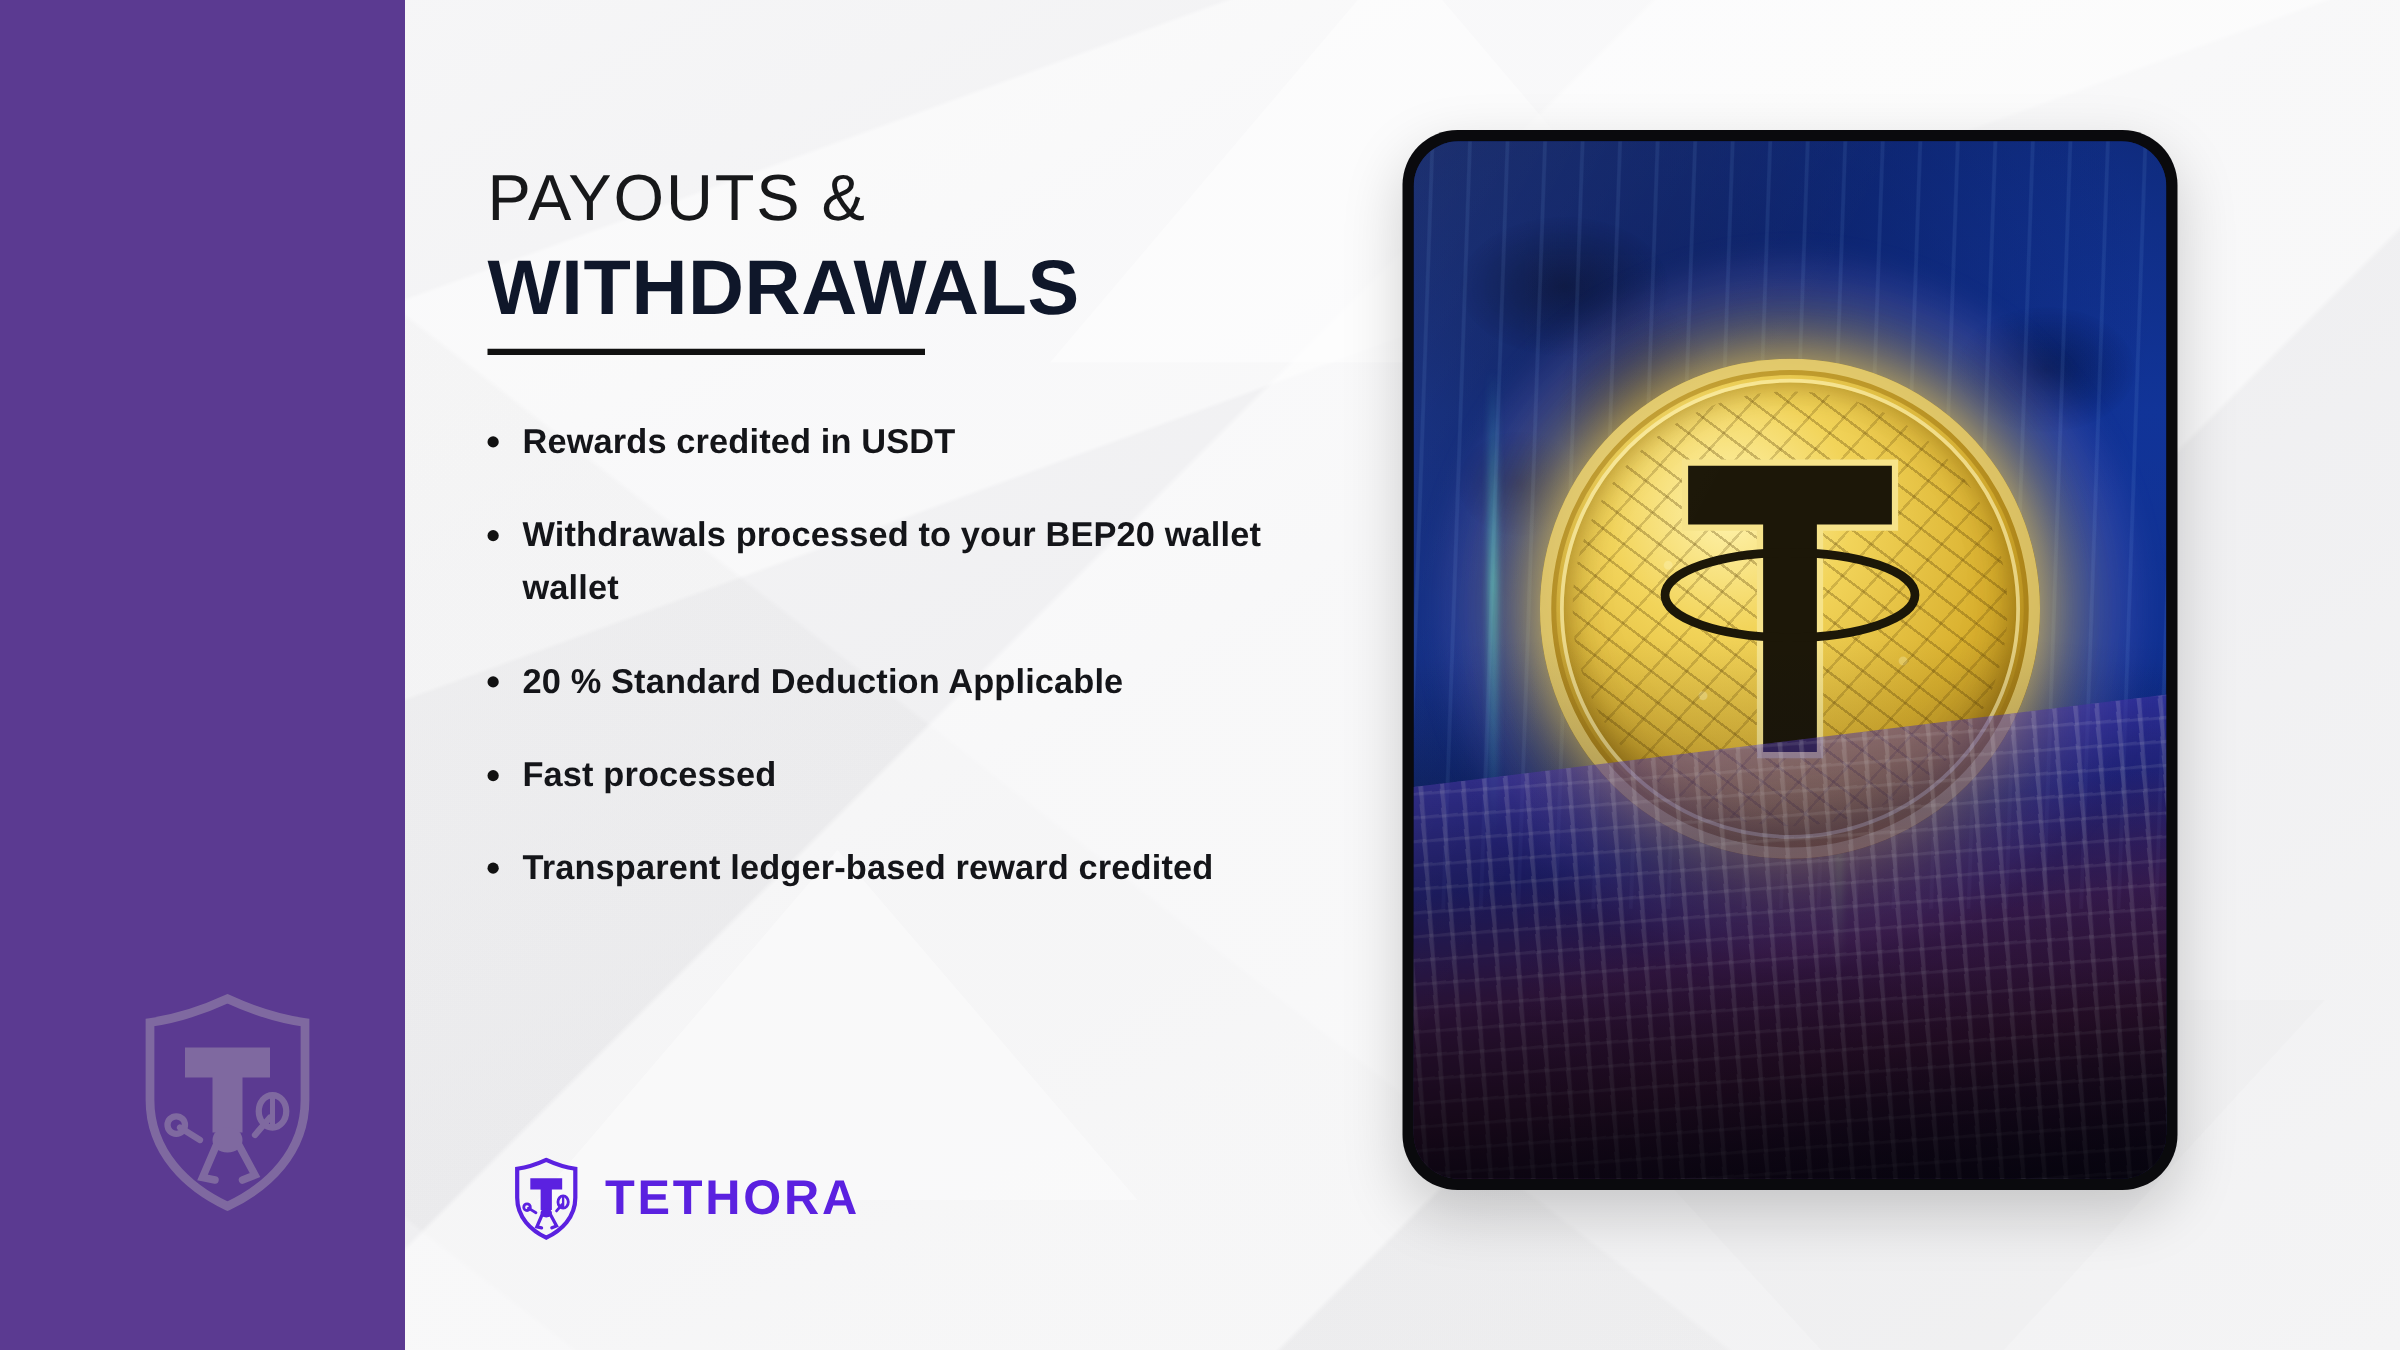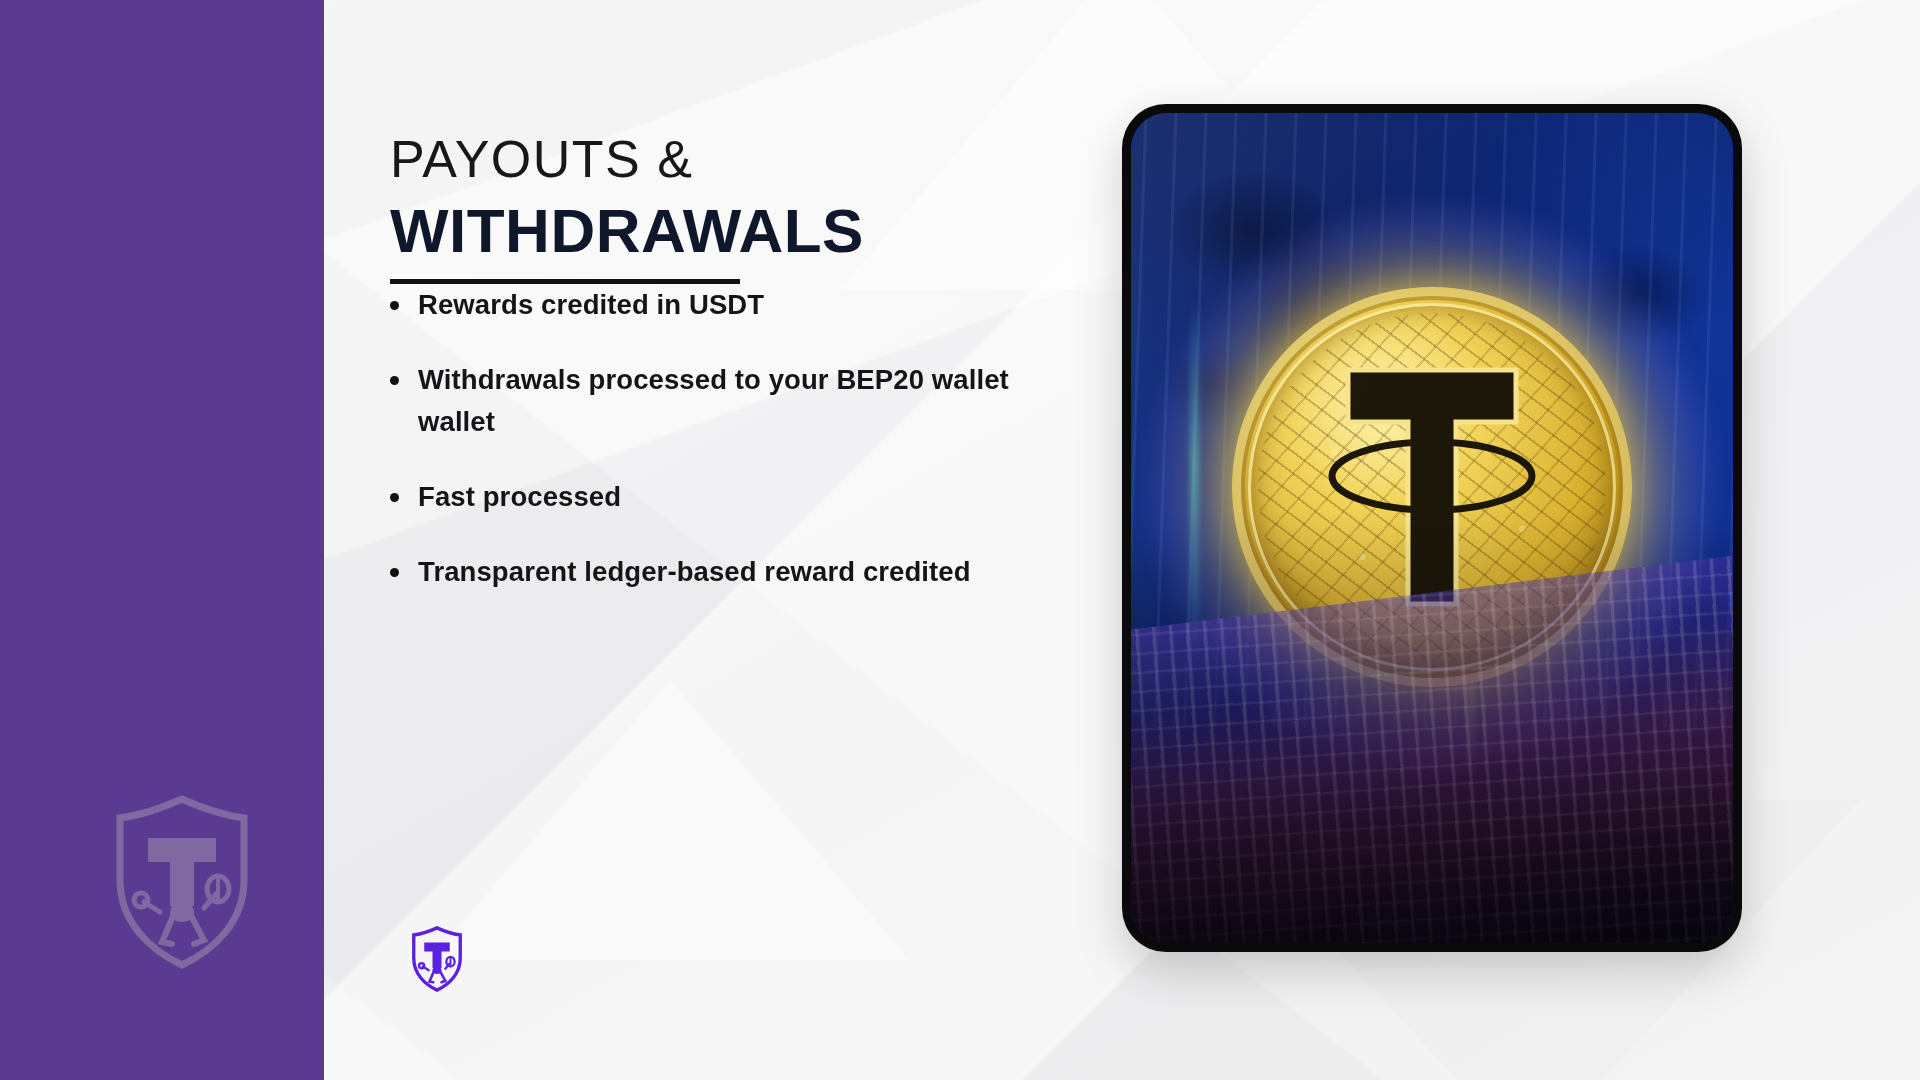--- a/index.html
+++ b/index.html
@@ -74,21 +74,21 @@
     color:#0f172a;
     line-height:1.04;
   }
   .rule {
     margin-top:16px;
     width:350px; height:5px;
     background:#111;
   }
 
   
-  .bullets { }
+  .bullets { margin-top:48px; }
   .bullet {
     display:flex;
     align-items:flex-start;
     margin-bottom:33px;
     max-width:640px;
   }
   .bullet-dot {
     flex:0 0 auto;
     width:9px; height:9px;
     border-radius:50%;
@@ -291,20 +291,24 @@
       <div class="bullet">
         <span class="bullet-dot"></span>
         <span class="bullet-text">Rewards credited in USDT</span>
       </div>
       <div class="bullet">
         <span class="bullet-dot"></span>
         <span class="bullet-text">Withdrawals processed to your BEP20 wallet wallet</span>
       </div>
       <div class="bullet">
         <span class="bullet-dot"></span>
+        <span class="bullet-text">20 % Standard Deduction Applicable</span>
+      </div>
+      <div class="bullet">
+        <span class="bullet-dot"></span>
         <span class="bullet-text">Fast processed</span>
       </div>
       <div class="bullet">
         <span class="bullet-dot"></span>
         <span class="bullet-text">Transparent ledger-based reward credited</span>
       </div>
     </div>
 
     <div class="brand">
       <svg class="brand-mark" viewBox="0 0 140 176">
@@ -312,20 +316,21 @@
         <path d="M36 44 H104 V68 H82 V112 H58 V68 H36 Z" fill="#5b21e0"></path>
         <path d="M70 108 c-8 0 -12 5 -12 10 c0 6 5 10 12 10 c7 0 12 -4 12 -10 c0 -5 -4 -10 -12 -10 Z" fill="#5b21e0"></path>
         <path d="M62 120 L50 148 L60 150" fill="none" stroke="#5b21e0" stroke-width="7" stroke-linecap="round"></path>
         <path d="M78 120 L92 146 L82 150" fill="none" stroke="#5b21e0" stroke-width="7" stroke-linecap="round"></path>
         <path d="M48 118 L32 108" fill="none" stroke="#5b21e0" stroke-width="6" stroke-linecap="round"></path>
         <circle cx="29" cy="106" r="7" fill="none" stroke="#5b21e0" stroke-width="6"></circle>
         <path d="M92 114 L104 100" fill="none" stroke="#5b21e0" stroke-width="6" stroke-linecap="round"></path>
         <ellipse cx="106" cy="95" rx="11" ry="13" fill="none" stroke="#5b21e0" stroke-width="6"></ellipse>
         <path d="M106 84 L106 106" stroke="#5b21e0" stroke-width="5"></path>
       </svg>
+      <span class="brand-name">TETHORA</span>
     </div>
 
   </div>
 
   <div class="card">
     <div class="card-inner">
       <div class="scene-bg"></div>
       <div class="scene-continents"></div>
       <div class="scene-streaks"></div>
       <div class="scene-streak-teal"></div>

